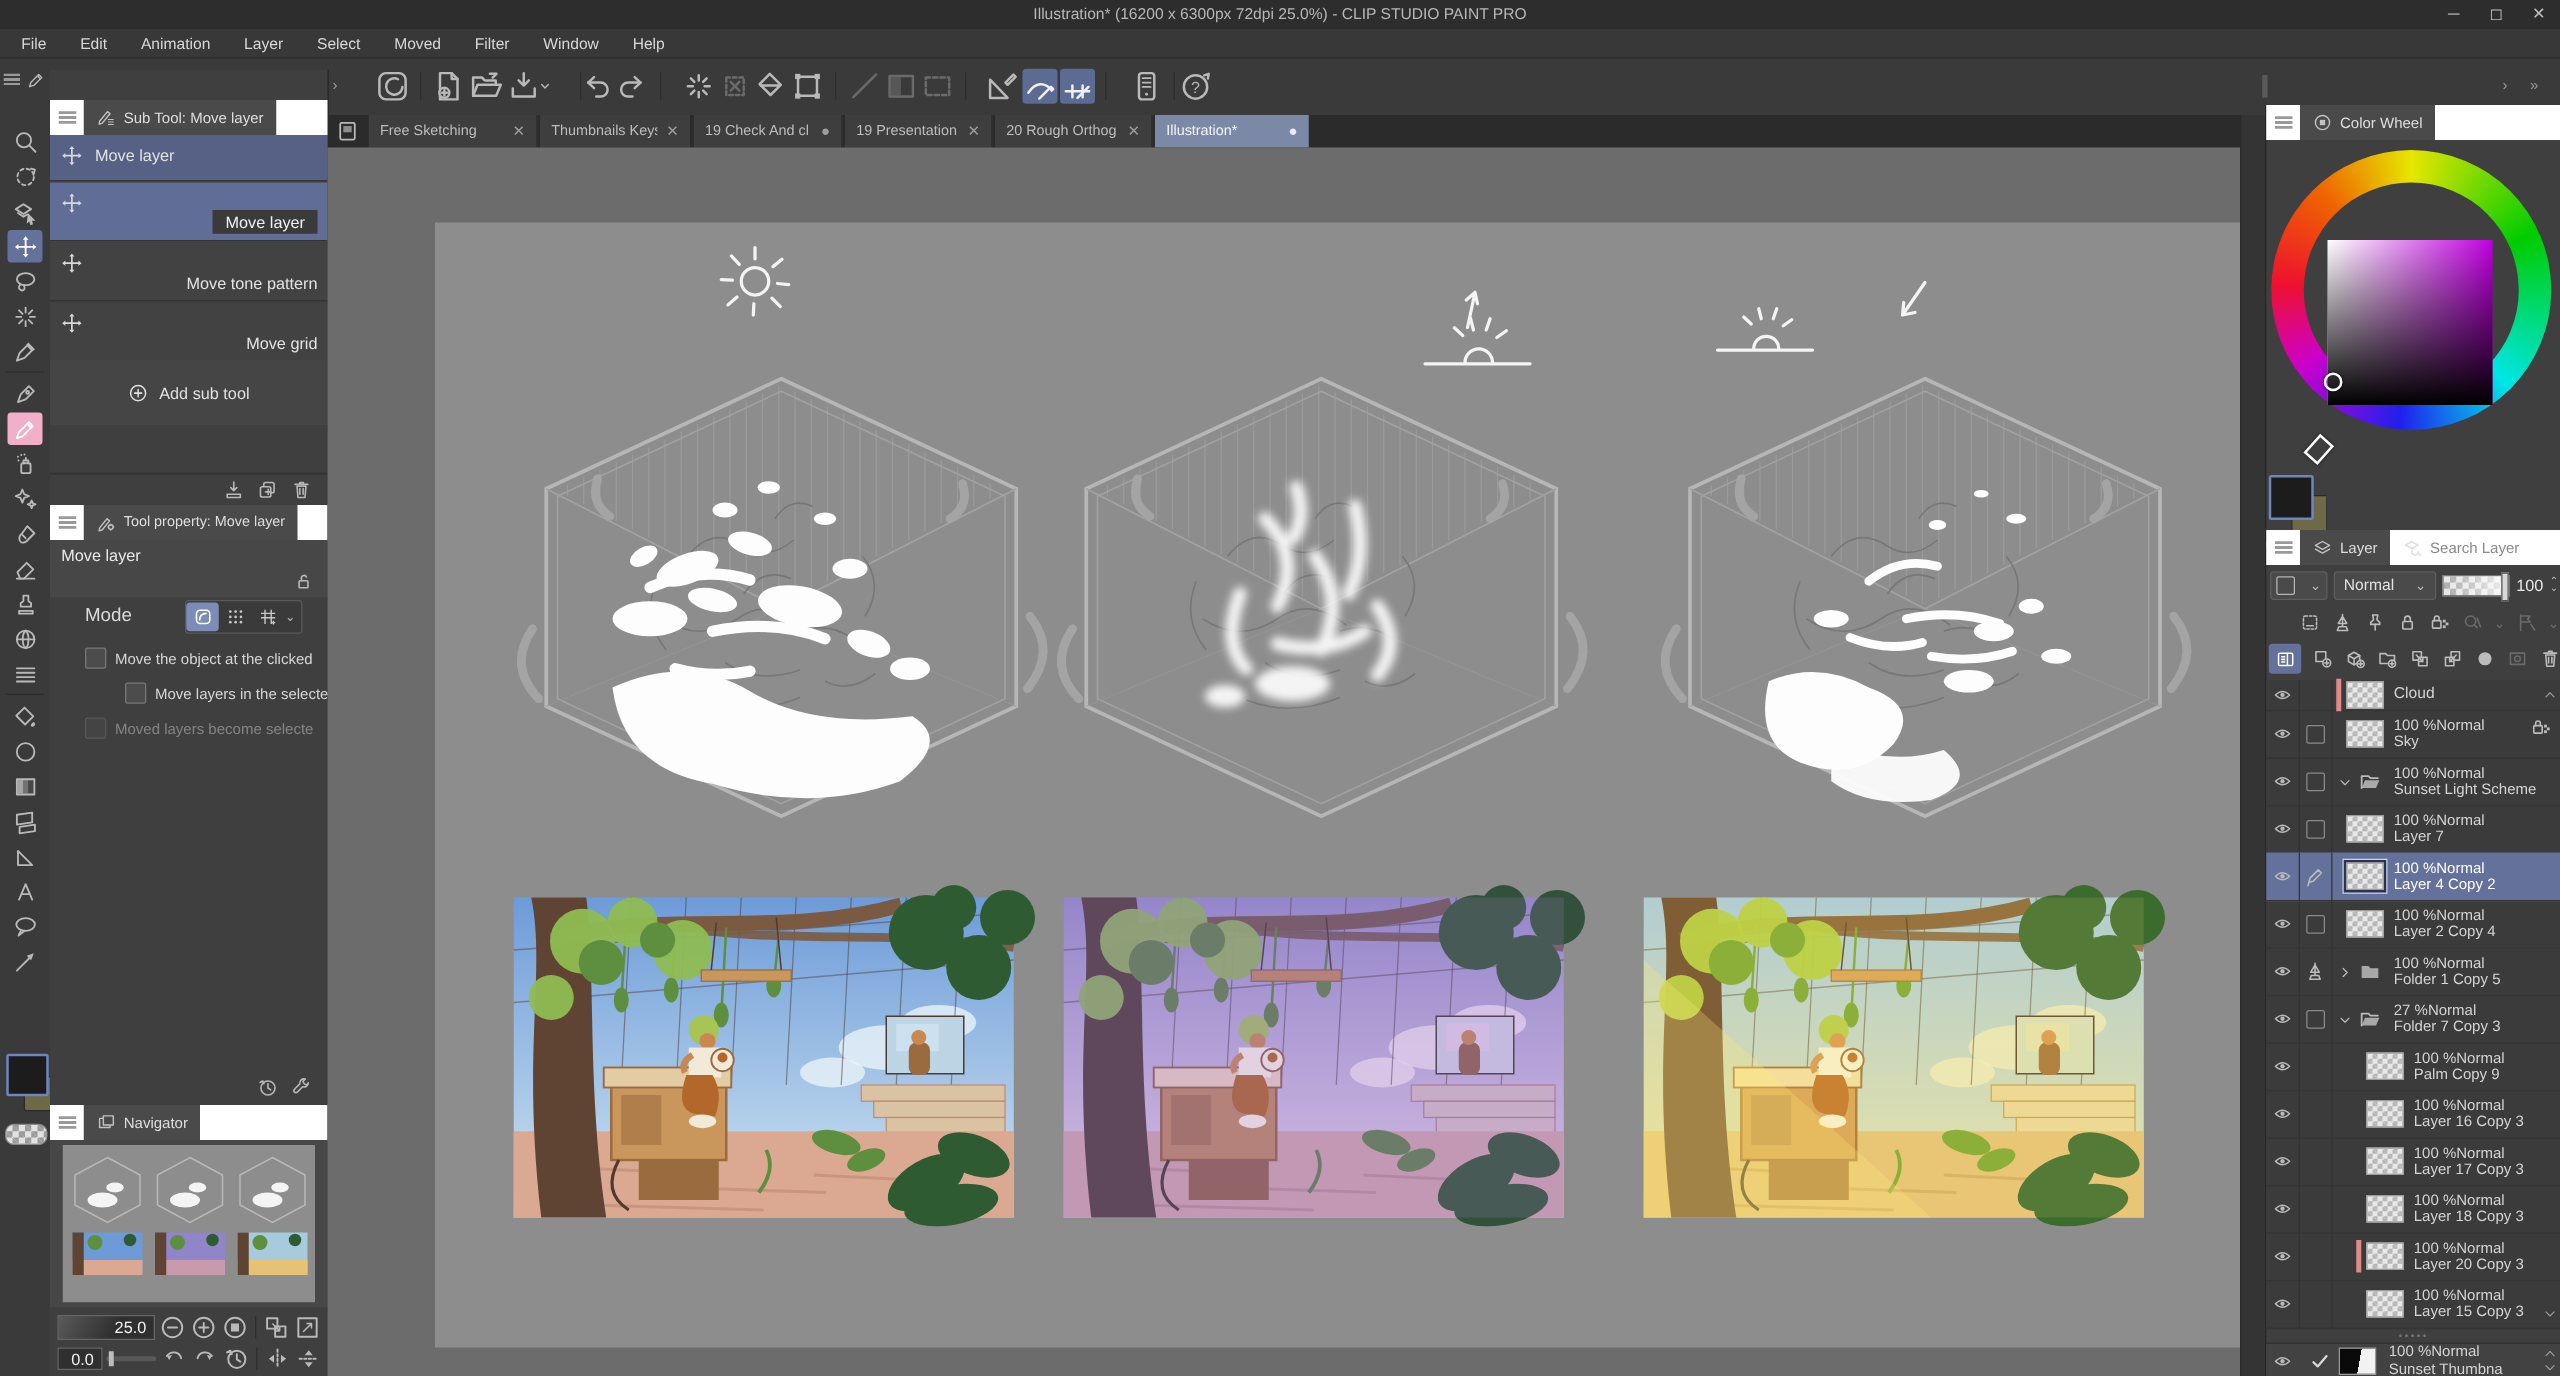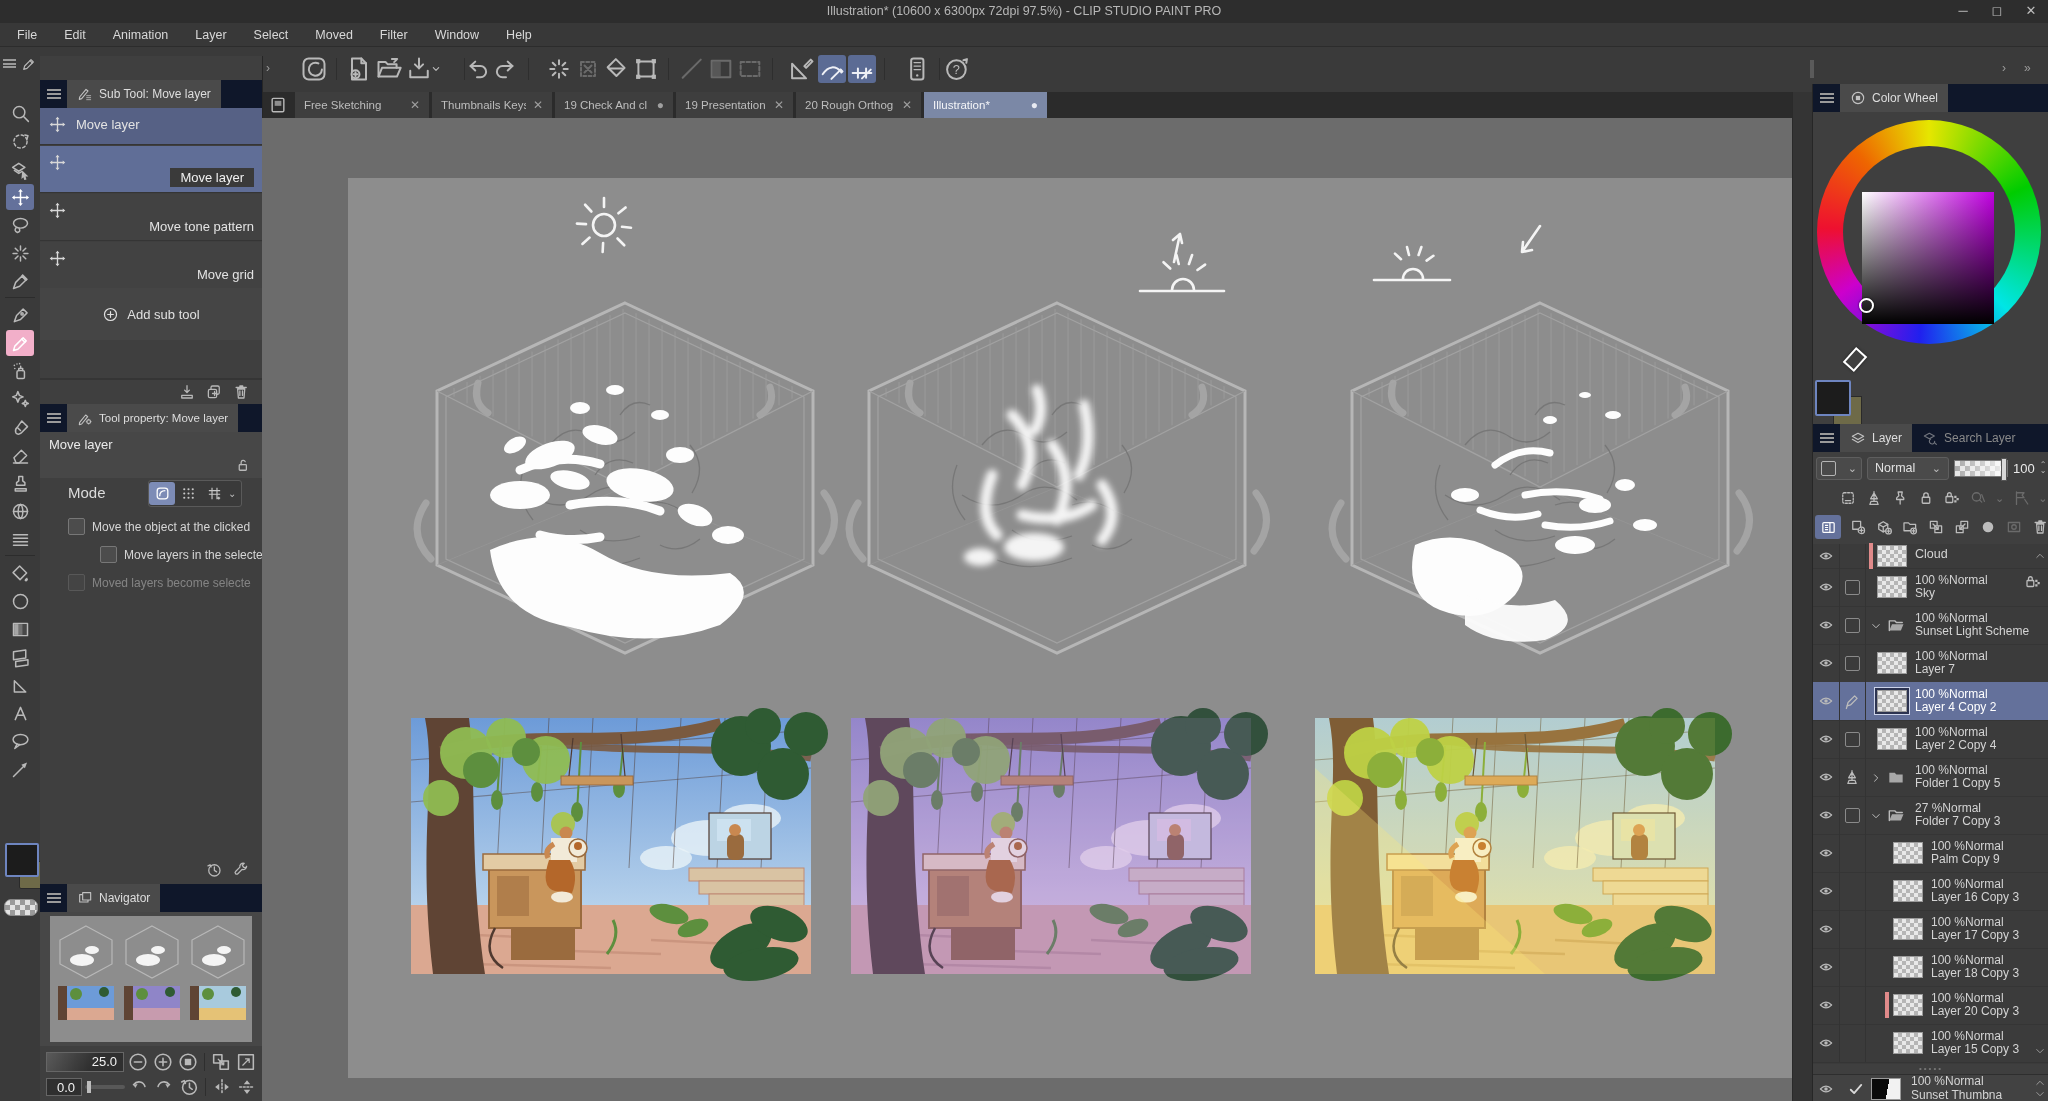--- a/index.html
+++ b/index.html
@@ -29,21 +29,21 @@
   .doctab.active .tab-x{color:#e8eaf2;}
   
   #toolstrip{left:0;top:56px;width:40px;height:1045px;background:#3a3a3a;border-right:1px solid #2a2a2a;}
   .tool{left:6px;width:28px;height:26px;border-radius:3px;display:flex;align-items:center;justify-content:center;color:#b9b9b9;}
   .tool svg{width:21px;height:21px;}
   .tool.sel{background:#64719b;color:#fff;}
   .tool.pink{background:#f2afc9;color:#fff;}
   .hdiv{left:5px;width:30px;height:1px;background:#2c2c2c;}
   
   #leftpanel{left:40px;top:56px;width:222px;height:1045px;background:#3f3f3f;border-right:1px solid #262626;}
-  .phead{left:0;width:222px;height:28px;background:#0f172a;display:flex;align-items:center;}
+  .phead{left:0;width:222px;height:28px;background:#ffffff;display:flex;align-items:center;}
   .ptab{height:28px;background:#4a4a4a;display:flex;align-items:center;gap:6px;padding:0 10px;font-size:12px;color:#dedede;}
   .hamb{width:14px;height:10px;margin:0 6px 0 7px;background:linear-gradient(#9a9a9a 0 2px,transparent 2px 4px,#9a9a9a 4px 6px,transparent 6px 8px,#9a9a9a 8px 10px);}
   .pico{width:16px;height:16px;color:#c2c2c2;}
   .pico svg{width:16px;height:16px;}
   .strow{left:0;width:222px;display:flex;color:#e3e3e3;font-size:13px;}
   .st-label-br{position:absolute;right:8px;bottom:6px;font-size:13px;color:#e3e3e3;}
   .bubble{position:absolute;right:8px;bottom:5px;background:#3a3a3a;color:#f0f0f0;font-size:13px;padding:2px 10px;}
   .iconrow-ico{width:18px;height:18px;color:#b9b9b9;}
   .iconrow-ico svg{width:18px;height:18px;}
   .checkbox{width:15px;height:15px;background:#4c4c4c;border:1px solid #777;border-radius:2px;}
@@ -75,21 +75,21 @@
   .checker{background:
     linear-gradient(45deg,#9a9a9a 25%,transparent 25%,transparent 75%,#9a9a9a 75%),
     linear-gradient(45deg,#9a9a9a 25%,transparent 25%,transparent 75%,#9a9a9a 75%);
     background-size:10px 10px;background-position:0 0,5px 5px;background-color:#e2e2e2;}
   .small{font-size:11px;}
 </style>
 </head>
 <body>
 
 <div class="abs" id="titlebar">
-  <div id="title-text">Illustration* (10600 x 6300px 72dpi 97.5%)  - CLIP STUDIO PAINT PRO</div>
+  <div id="title-text">Illustration* (16200 x 6300px 72dpi 25.0%)  - CLIP STUDIO PAINT PRO</div>
   <div class="abs winbtn" style="right:68px;">─</div>
   <div class="abs winbtn" style="right:34px;">◻</div>
   <div class="abs winbtn" style="right:0;">✕</div>
 </div>
 
 <div class="abs" id="menubar">
     <div class="menu-item">File</div>
     <div class="menu-item">Edit</div>
     <div class="menu-item">Animation</div>
     <div class="menu-item">Layer</div>

